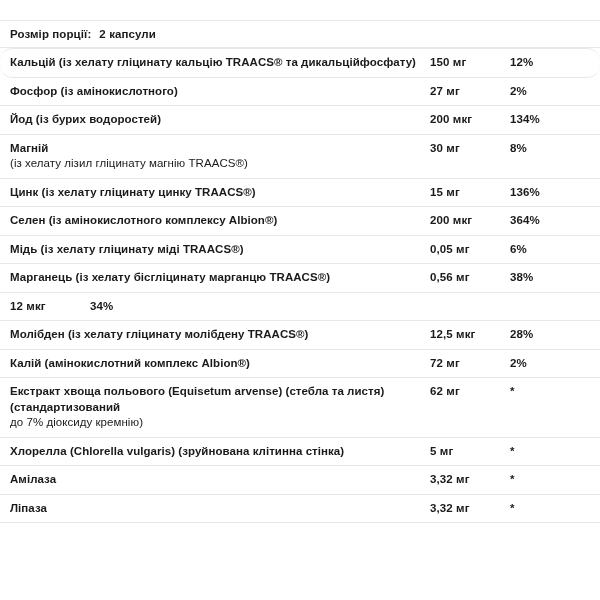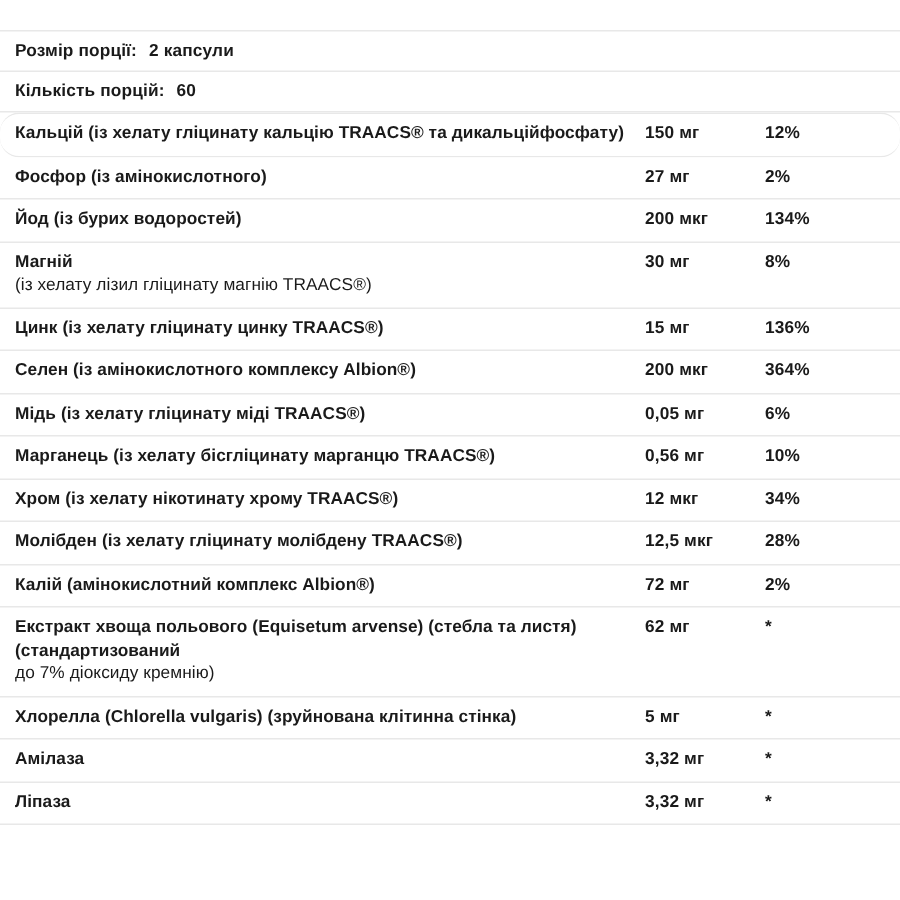--- a/index.html
+++ b/index.html
@@ -85,23 +85,20 @@
 </style>
 </head>
 <body>
 
 <div class="label-panel">
 
   <div class="serving-row">
     <span class="serving-label">Розмір порції:</span><span class="serving-value">2 капсули</span>
   </div>
 
-  <div class="serving-row">
-    <span class="serving-label">Кількість порцій:</span><span class="serving-value">60</span>
-  </div>
 
 
   <div id="rows-container">
       <div class="row nutrient-row">
         <div class="c-name">
           <div class="n-name">Кальцій (із хелату гліцинату кальцію TRAACS® та дикальційфосфату)</div>
         </div>
         <div class="c-amount n-amount">150 мг</div>
         <div class="c-dv n-dv">12%</div>
       </div>
@@ -146,26 +143,23 @@
           <div class="n-name">Мідь (із хелату гліцинату міді TRAACS®)</div>
         </div>
         <div class="c-amount n-amount">0,05 мг</div>
         <div class="c-dv n-dv">6%</div>
       </div>
       <div class="row nutrient-row">
         <div class="c-name">
           <div class="n-name">Марганець (із хелату бісгліцинату марганцю TRAACS®)</div>
         </div>
         <div class="c-amount n-amount">0,56 мг</div>
-        <div class="c-dv n-dv">10%</div>
-      </div>
-      <div class="row nutrient-row">
-        <div class="c-name">
-          <div class="n-name">Хром (із хелату нікотинату хрому TRAACS®)</div>
-        </div>
+        <div class="c-dv n-dv">38%</div>
+      </div>
+      <div class="row nutrient-row">
         <div class="c-amount n-amount">12 мкг</div>
         <div class="c-dv n-dv">34%</div>
       </div>
       <div class="row nutrient-row">
         <div class="c-name">
           <div class="n-name">Молібден (із хелату гліцинату молібдену TRAACS®)</div>
         </div>
         <div class="c-amount n-amount">12,5 мкг</div>
         <div class="c-dv n-dv">28%</div>
       </div>

